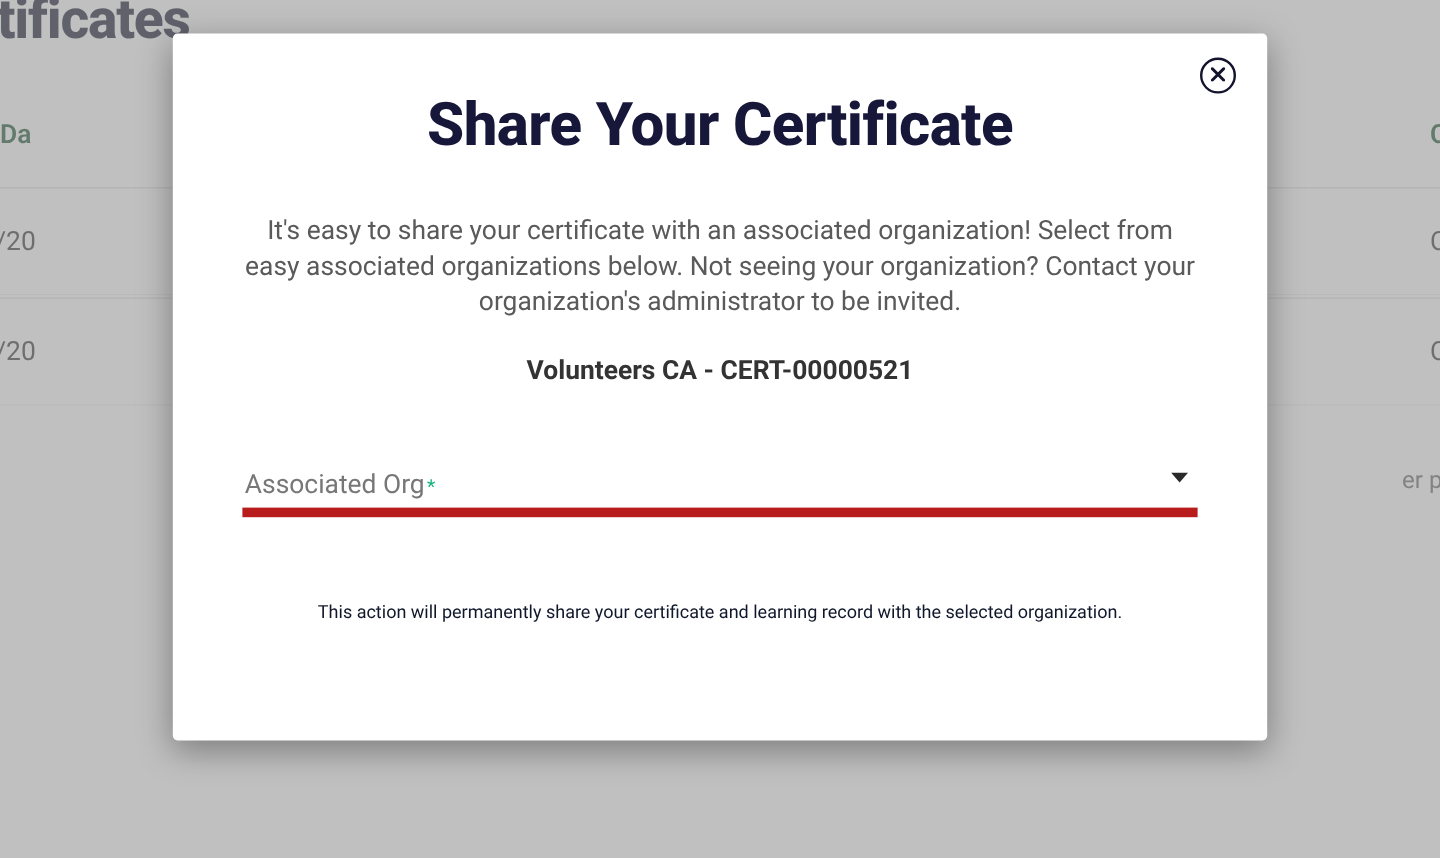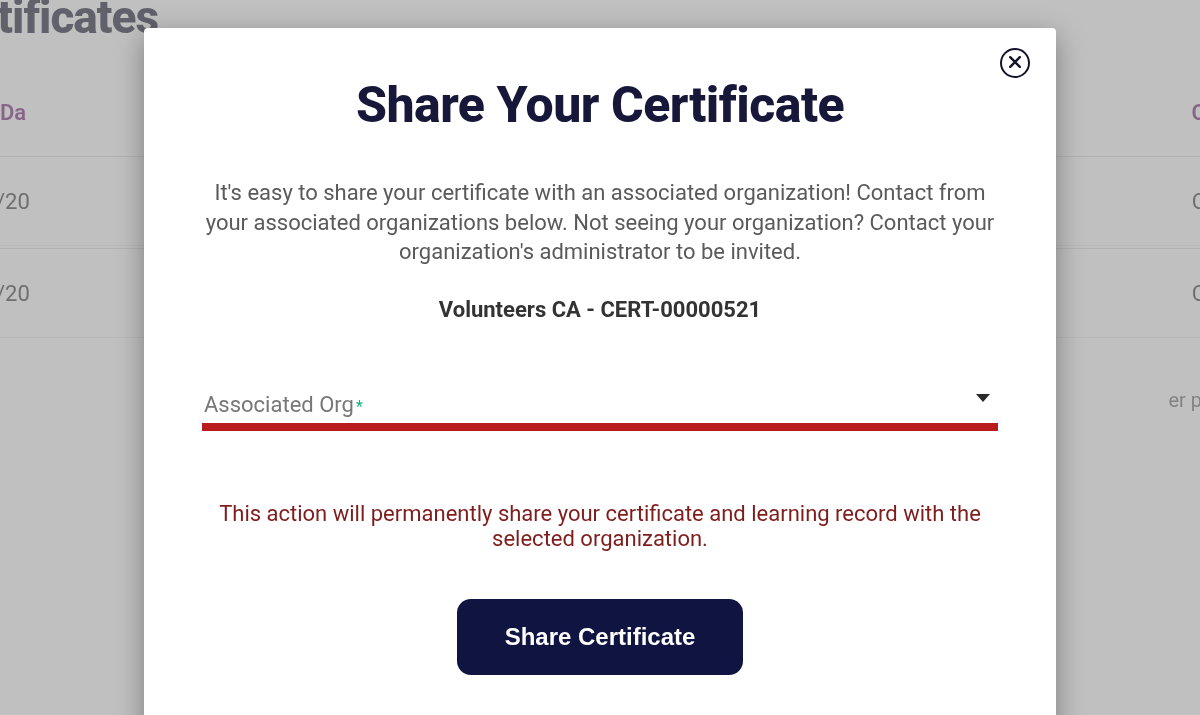--- a/index.html
+++ b/index.html
@@ -22,21 +22,21 @@
     position: absolute;
     top: -10px;
     left: -20px;
     white-space: nowrap;
     letter-spacing: -1px;
   }
   .bg-col-label {
     position: absolute;
     font-size: 22px;
     font-weight: 600;
-    color: #701a75;
+    color: #14532d;
     top: 100px;
   }
   .bg-row {
     position: absolute;
     left: 0; right: 0;
     height: 90px;
     border-top: 1px solid #ddd;
     border-bottom: 1px solid #eee;
     display: flex;
     align-items: center;
@@ -122,23 +122,23 @@
     right: 8px;
     top: 8px;
     width: 0; height: 0;
     border-left: 7px solid transparent;
     border-right: 7px solid transparent;
     border-top: 8px solid #2a2a2a;
   }
 
   .warning {
     text-align: center;
-    font-size: 22px;
-    color: #7f1d1d;
-    margin-bottom: 48px;
+    font-size: 15px;
+    color: #0f172a;
+    margin-bottom: 38px;
   }
 
   .share-btn {
     display: block;
     margin: 0 auto;
     background: #0f1440;
     color: #fff;
     font-size: 24px;
     font-weight: 700;
     border: none;
@@ -170,26 +170,25 @@
     <button class="close-btn">
       <span>
         <svg viewBox="0 0 10 10">
             <path d="M1 1 L9 9 M9 1 L1 9" stroke="#13132e" stroke-width="2" stroke-linecap="round" fill="none"></path>
           </svg>
       </span>
     </button>
 
     <h1 class="modal-title">Share Your Certificate</h1>
 
-    <p class="modal-desc">It's easy to share your certificate with an associated organization! Contact from your associated organizations below. Not seeing your organization? Contact your organization's administrator to be invited.</p>
+    <p class="modal-desc">It's easy to share your certificate with an associated organization! Select from easy associated organizations below. Not seeing your organization? Contact your organization's administrator to be invited.</p>
 
     <p class="cert-name">Volunteers CA - CERT-00000521</p>
 
     <div class="select-wrap">
       <span class="select-label-text">Associated Org</span><span class="req-star">*</span>
       <span class="caret"></span>
     </div>
 
     <p class="warning">This action will permanently share your certificate and learning record with the selected organization.</p>
 
-    <button class="share-btn">Share Certificate</button>
   </div>
 </div>
 
 </body></html>

